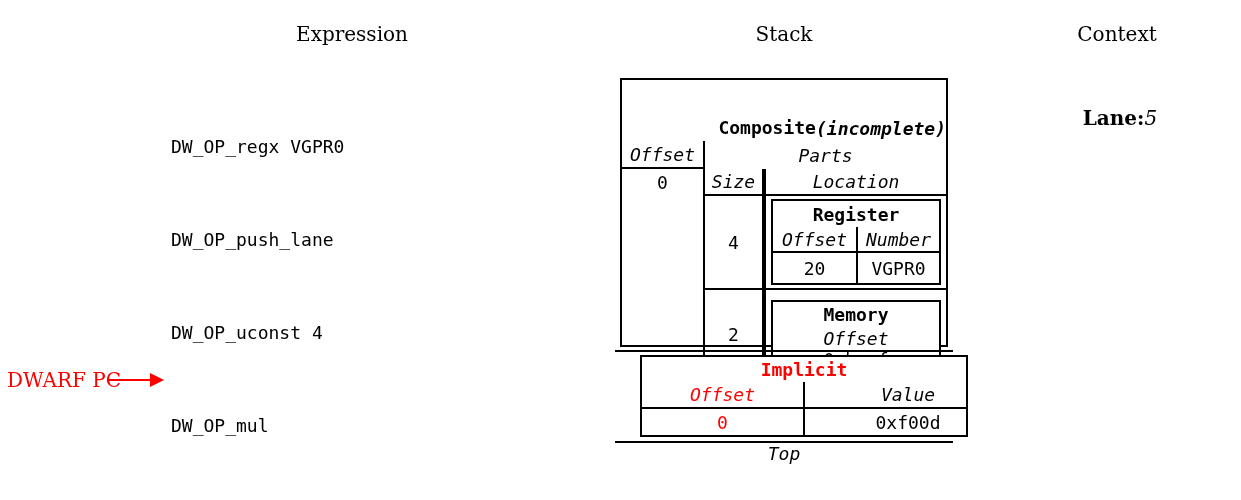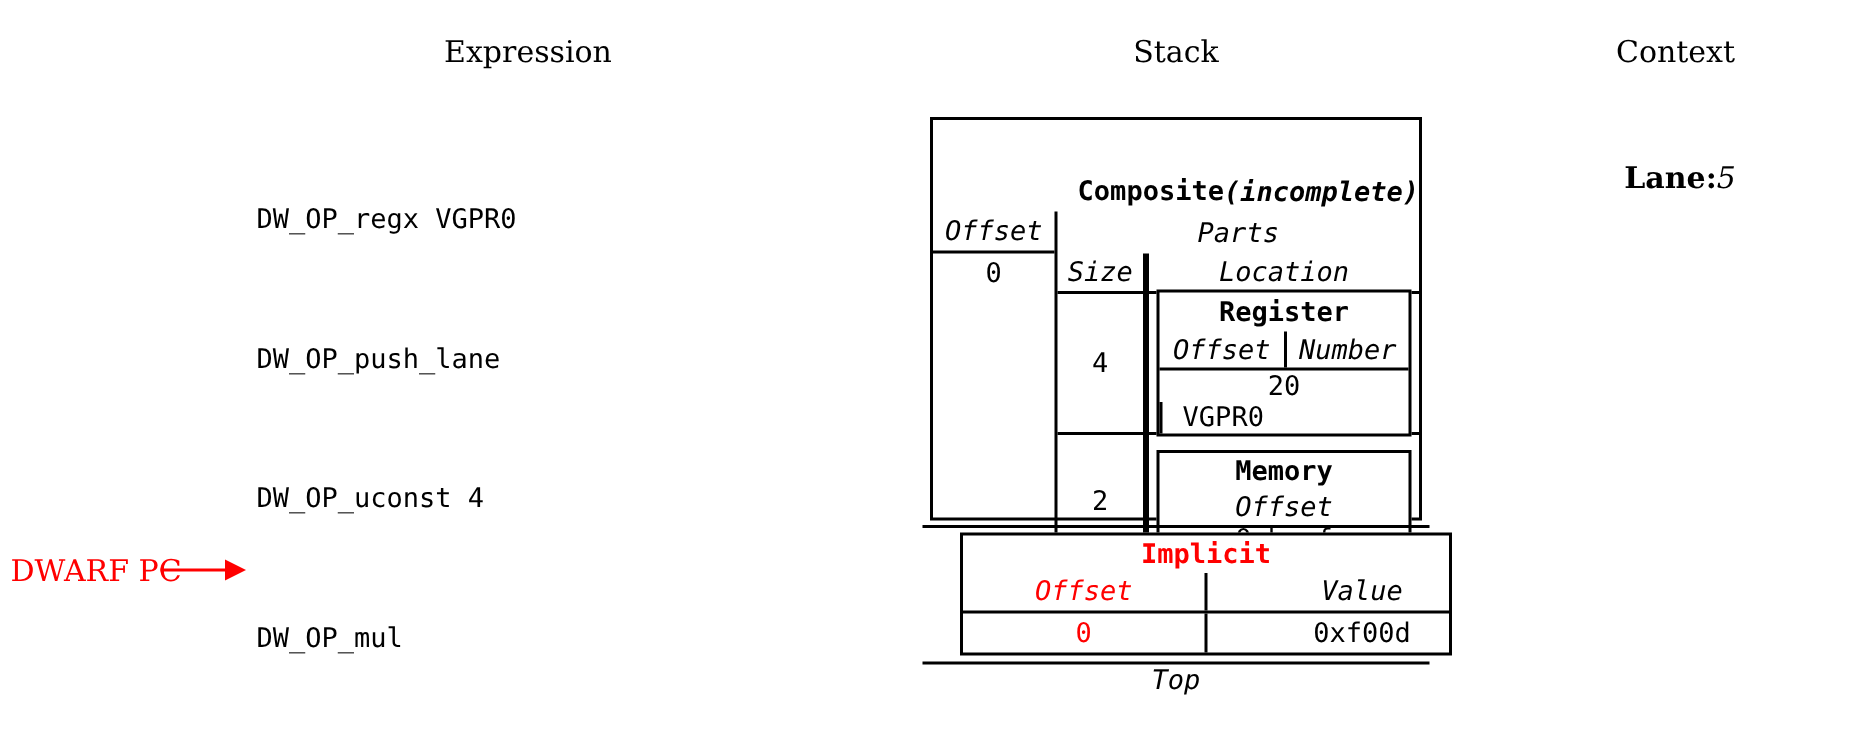--- a/index.html
+++ b/index.html
@@ -51,21 +51,21 @@
   .prow { display:flex; }
   .hrow { height:27px; border-bottom:2px solid var(--ink); }
   .size-cell { width:59px; border-right:2px solid var(--ink); display:flex; align-items:center; justify-content:center; }
   .loc-cell { flex:1; display:flex; align-items:center; justify-content:center; }
   .part1 { height:94px; border-bottom:2px solid var(--ink); }
   .part2 { flex:1; }
   
   .subtbl { border:2px solid var(--ink); width:170px; background:var(--bg); }
   .sub-title { height:26px; display:flex; align-items:center; justify-content:center; font-weight:bold; }
   .sub-hrow { display:flex; height:26px; border-bottom:2px solid var(--ink); }
-  .sub-vrow { display:flex; height:42px;flex-direction:column; }
+  .sub-vrow { display:flex; height:30px; }
   .sub-c1 { flex:1; display:flex; align-items:center; justify-content:center; }
   .sub-c2 { width:83px; border-left:2px solid var(--ink); display:flex; align-items:center; justify-content:center;text-align:right; }
   .mem-h { height:24px; border-bottom:2px solid var(--ink); }
   .mem-v { height:16px; }
   
   .implicit { left:640px; top:355px; width:328px; height:82px; display:flex; flex-direction:column; }
   .imp-title { height:25px; }
   .imp-hrow { display:flex; height:27px; border-bottom:2px solid var(--ink); }
   .imp-vrow { display:flex; flex:1; }
   .imp-c1 { width:163px; border-right:2px solid var(--ink); display:flex; align-items:center; justify-content:center; }

